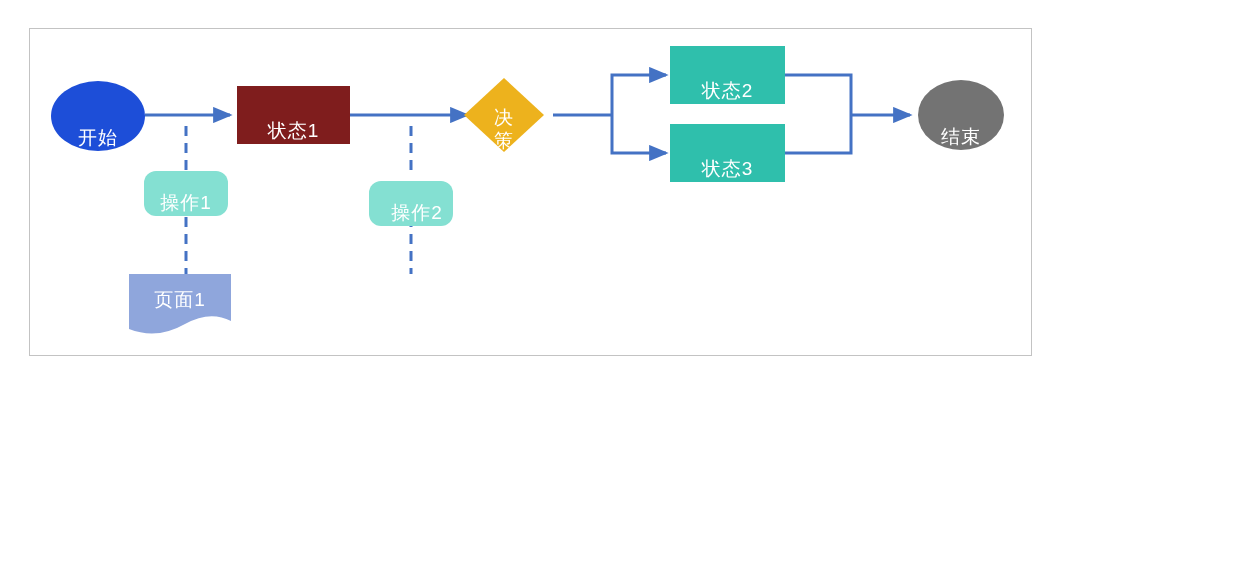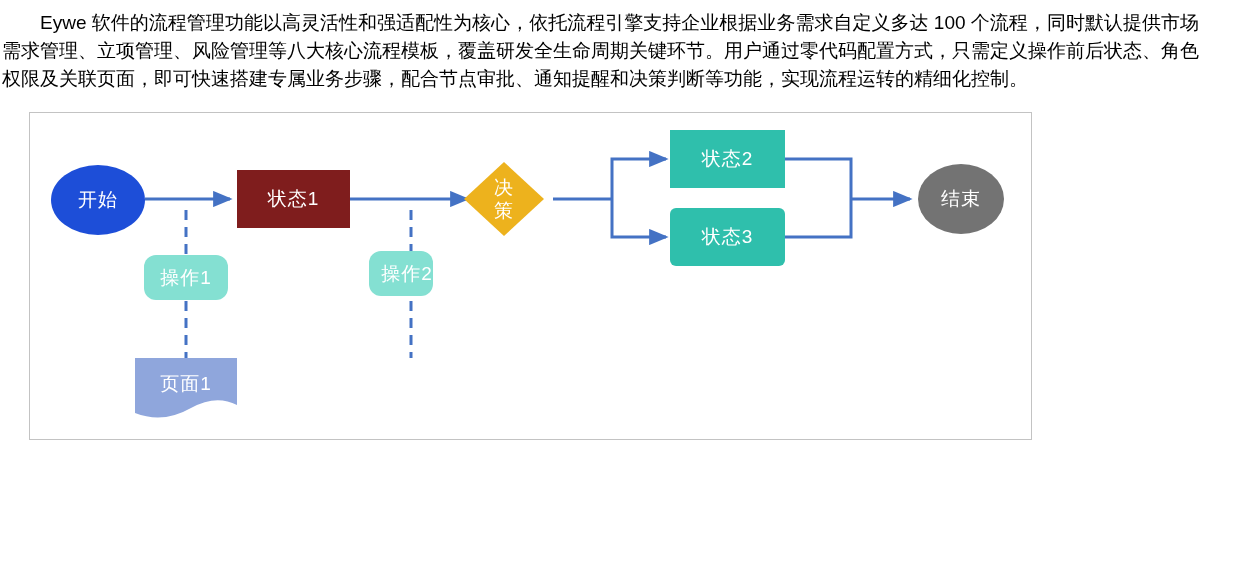--- a/index.html
+++ b/index.html
@@ -24,53 +24,52 @@
     margin: 19px 0 0 27px;
     width: 1003px; height: 328px;
     border: 1px solid #c3c3c3;
     background: #ffffff;
   }
   .connectors { position: absolute; left: 0; top: 0; width: 1003px; height: 328px; }
   .edge { stroke: #4472c4; stroke-width: 3; fill: none; }
   .edge.dash { stroke-dasharray: 10 7; }
   .node {
     position: absolute;
-    display: flex; align-items: center; justify-content: center;
+    display: flex; align-items: flex-end; justify-content: center;
     color: #ffffff; font-size: 19px; letter-spacing: 1px;
     text-align: center;
   }
   .ellipse { border-radius: 50%; }
   .n-start   { left: 21px;  top: 52px;  width: 94px;  height: 70px; background: #1d4ed8; }
   .n-state1  { left: 207px; top: 57px;  width: 113px; height: 58px; background: #7f1d1d; }
   .n-state2  { left: 640px; top: 17px;  width: 115px; height: 58px; background: #2fbfac; }
-  .n-state3  { left: 640px; top: 95px;  width: 115px; height: 58px; background: #2fbfac; border-radius: 6px; }
+  .n-state3  { left: 640px; top: 95px;  width: 115px; height: 58px; background: #2fbfac; }
   .n-end     { left: 888px; top: 51px;  width: 86px;  height: 70px; background: #737373; }
   .n-decision{
     left: 434px; top: 49px; width: 80px; height: 74px; background: #edb21d;
     clip-path: polygon(50% 0, 100% 50%, 50% 100%, 0 50%);
     line-height: 23px;
   }
   .n-decision .lbl { width: 1.15em; word-break: break-all; }
   .n-action1 { left: 114px; top: 142px; width: 84px; height: 45px; background: #84e0d2; border-radius: 12px; }
-  .n-action2 { left: 339px; top: 138px; width: 64px; height: 45px; background: #84e0d2; border-radius: 12px; padding-left: 12px; }
+  .n-action2 { left: 339px; top: 152px; width: 84px; height: 45px; background: #84e0d2; border-radius: 12px; padding-left: 12px; }
   .n-page    { position: absolute; top: 245px; width: 102px; height: 66px; color: #fff; }
-  .n-page1 { left: 105px; }
+  .n-page1 { left: 99px; }
   .n-page2 { left: 330px; }
   .n-page svg { position: absolute; left: 0; top: 0; }
   .n-page .lbl {
     position: absolute; left: 0; top: 0; width: 100%; height: 52px;
     display: flex; align-items: center; justify-content: center;
     font-size: 19px; letter-spacing: 1px;
   }
 </style>
 </head>
 <body>
 
 <div class="doc">
-  <p class="para">Eywe 软件的流程管理功能以高灵活性和强适配性为核心，依托流程引擎支持企业根据业务需求自定义多达 100 个流程，同时默认提供市场需求管理、立项管理、风险管理等八大核心流程模板，覆盖研发全生命周期关键环节。用户通过零代码配置方式，只需定义操作前后状态、角色权限及关联页面，即可快速搭建专属业务步骤，配合节点审批、通知提醒和决策判断等功能，实现流程运转的精细化控制。</p>
 
   <div class="chart">
 
     <svg class="connectors" viewBox="0 0 1003 328" width="1003" height="328" xmlns="http://www.w3.org/2000/svg">
       <defs>
         <marker id="ah" viewBox="0 0 6 5" markerWidth="6.5" markerHeight="5.5" refX="5.2" refY="2.5" orient="auto" markerUnits="strokeWidth">
           <path d="M0 0 L6 2.5 L0 5 Z" fill="#4472c4"></path>
         </marker>
       </defs>
 

